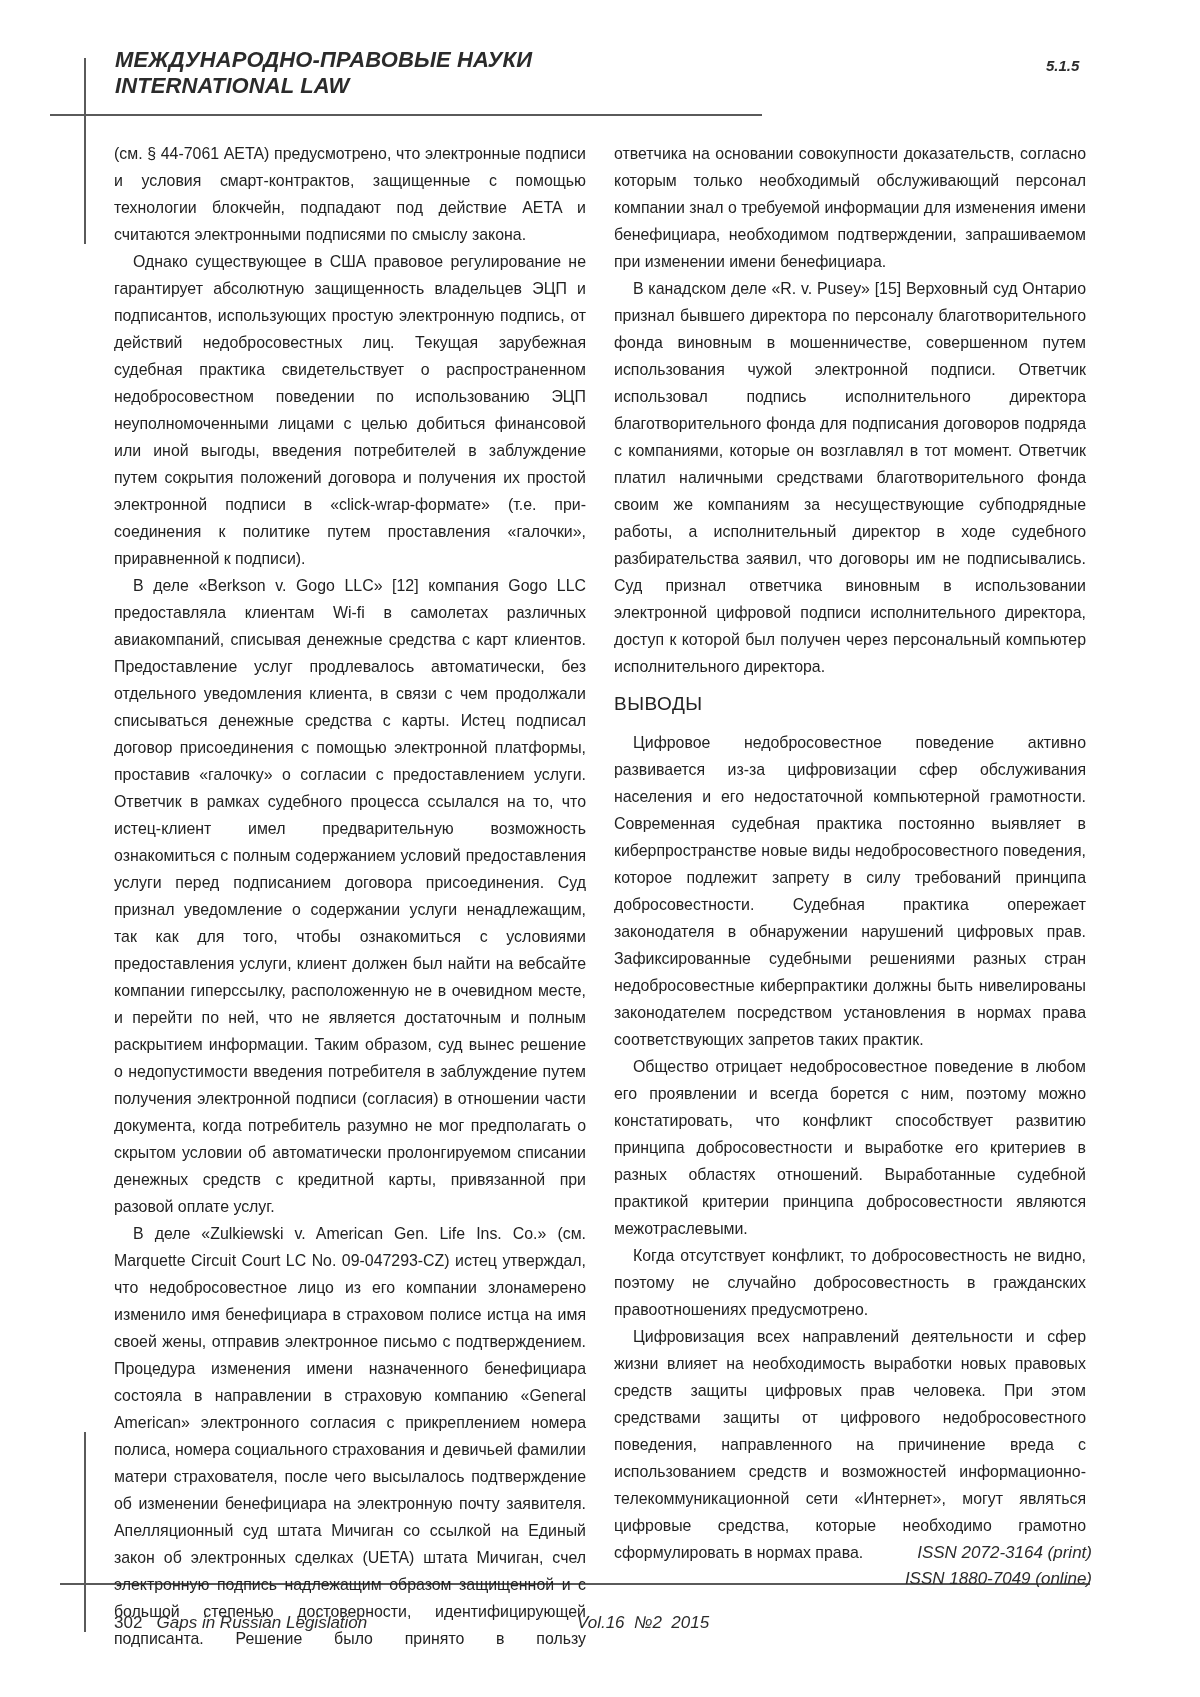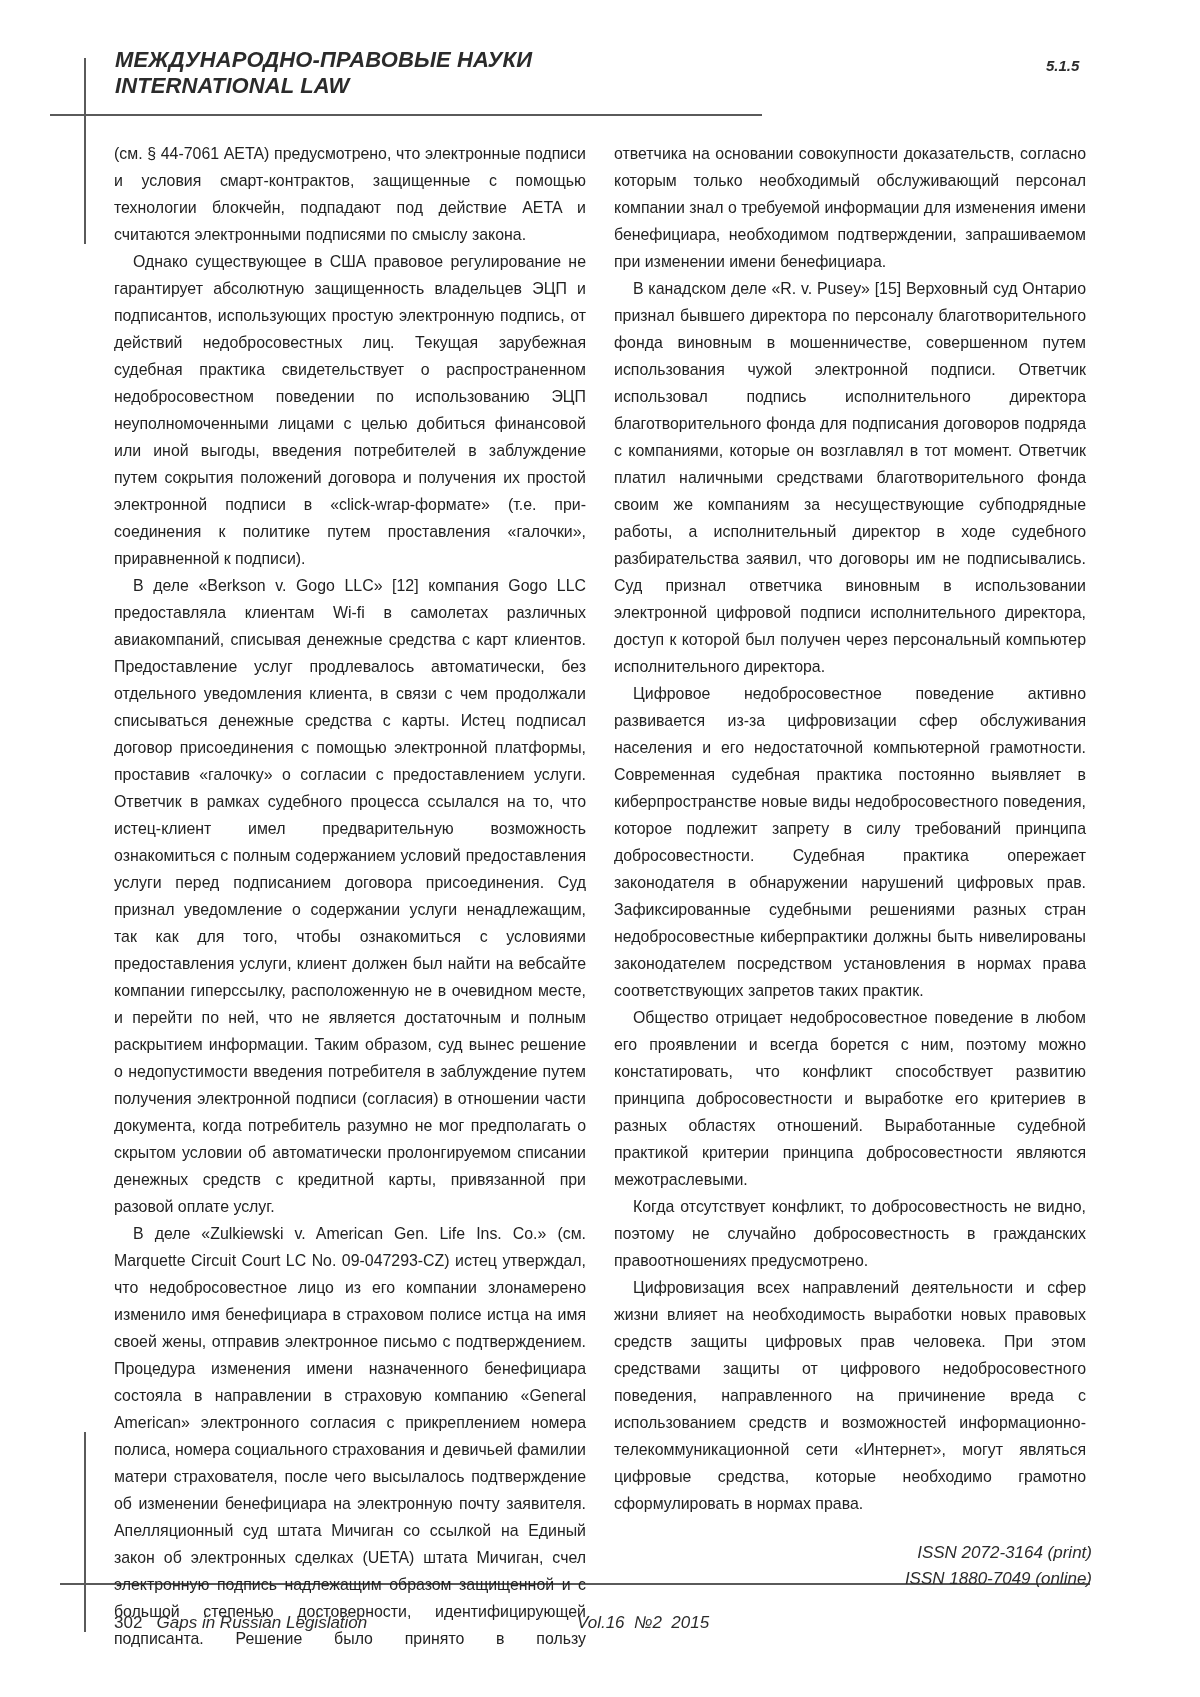--- a/index.html
+++ b/index.html
@@ -40,20 +40,21 @@
 <div class="col left">
   <p class="cont">(см. § 44-7061 AETA) предусмотрено, что электронные подписи и условия смарт-контрактов, защищенные с помощью технологии блокчейн, подпадают под дей­ствие AETA и считаются электронными подписями по смыслу закона.</p>
   <p>Однако существующее в США правовое регулирова­ние не гарантирует абсолютную защищенность вла­дельцев ЭЦП и подписантов, использующих простую электронную подпись, от действий недобросовестных лиц. Текущая зарубежная судебная практика свиде­тельствует о распространенном недобросовестном поведении по использованию ЭЦП неуполномочен­ными лицами с целью добиться финансовой или иной выгоды, введения потребителей в заблуждение путем сокрытия положений договора и получения их простой электронной подписи в «click-wrap-формате» (т.е. при­соединения к политике путем проставления «галоч­ки», приравненной к подписи).</p>
   <p>В деле «Berkson v. Gogo LLC» [12] компания Gogo LLC предоставляла клиентам Wi-fi в самолетах различных авиакомпаний, списывая денежные средства с карт клиентов. Предоставление услуг продлевалось авто­матически, без отдельного уведомления клиента, в связи с чем продолжали списываться денежные сред­ства с карты. Истец подписал договор присоединения с помощью электронной платформы, проставив «га­лочку» о согласии с предоставлением услуги. Ответ­чик в рамках судебного процесса ссылался на то, что истец-клиент имел предварительную возможность ознакомиться с полным содержанием условий предо­ставления услуги перед подписанием договора при­соединения. Суд признал уведомление о содержании услуги ненадлежащим, так как для того, чтобы озна­комиться с условиями предоставления услуги, клиент должен был найти на вебсайте компании гиперссылку, расположенную не в очевидном месте, и перейти по ней, что не является достаточным и полным раскрыти­ем информации. Таким образом, суд вынес решение о недопустимости введения потребителя в заблуждение путем получения электронной подписи (согласия) в от­ношении части документа, когда потребитель разумно не мог предполагать о скрытом условии об автомати­чески пролонгируемом списании денежных средств с кредитной карты, привязанной при разовой оплате услуг.</p>
   <p style="text-align-last: justify;">В деле «Zulkiewski v. American Gen. Life Ins. Co.» (см. Marquette Circuit Court LC No. 09-047293-CZ) истец утверждал, что недобросовестное лицо из его ком­пании злонамерено изменило имя бенефициара в страховом полисе истца на имя своей жены, отправив электронное письмо с подтверждением. Процедура изменения имени назначенного бенефициара состо­яла в направлении в страховую компанию «General American» электронного согласия с прикреплением номера полиса, номера социального страхования и девичьей фамилии матери страхователя, после чего высылалось подтверждение об изменении бенефици­ара на электронную почту заявителя. Апелляционный суд штата Мичиган со ссылкой на Единый закон об электронных сделках (UETA) штата Мичиган, счел элек­тронную подпись надлежащим образом защищенной и с большой степенью достоверности, идентифици­рующей подписанта. Решение было принято в пользу</p>
 </div>
 
 <div class="col right">
   <p class="cont">ответчика на основании совокупности доказательств, согласно которым только необходимый обслуживаю­щий персонал компании знал о требуемой информа­ции для изменения имени бенефициара, необходи­мом подтверждении, запрашиваемом при изменении имени бенефициара.</p>
   <p>В канадском деле «R. v. Pusey» [15] Верховный суд Онтарио признал бывшего директора по персоналу благотворительного фонда виновным в мошенниче­стве, совершенном путем использования чужой элек­тронной подписи. Ответчик использовал подпись ис­полнительного директора благотворительного фонда для подписания договоров подряда с компаниями, которые он возглавлял в тот момент. Ответчик платил наличными средствами благотворительного фонда своим же компаниям за несуществующие субпод­рядные работы, а исполнительный директор в ходе судебного разбирательства заявил, что договоры им не подписывались. Суд признал ответчика виновным в использовании электронной цифровой подписи ис­полнительного директора, доступ к которой был полу­чен через персональный компьютер исполнительного директора.</p>
+  <h2 class="section-heading">ВЫВОДЫ</h2>
   <p>Цифровое недобросовестное поведение активно развивается из-за цифровизации сфер обслуживания населения и его недостаточной компьютерной гра­мотности. Современная судебная практика постоянно выявляет в киберпространстве новые виды недобро­совестного поведения, которое подлежит запрету в силу требований принципа добросовестности. Судеб­ная практика опережает законодателя в обнаружении нарушений цифровых прав. Зафиксированные судеб­ными решениями разных стран недобросовестные киберпрактики должны быть нивелированы законода­телем посредством установления в нормах права соот­ветствующих запретов таких практик.</p>
   <p>Общество отрицает недобросовестное поведение в любом его проявлении и всегда борется с ним, поэто­му можно констатировать, что конфликт способствует развитию принципа добросовестности и выработке его критериев в разных областях отношений. Вырабо­танные судебной практикой критерии принципа до­бросовестности являются межотраслевыми.</p>
   <p>Когда отсутствует конфликт, то добросовестность не видно, поэтому не случайно добросовестность в граж­данских правоотношениях предусмотрено.</p>
   <p>Цифровизация всех направлений деятельности и сфер жизни влияет на необходимость выработки новых правовых средств защиты цифровых прав че­ловека. При этом средствами защиты от цифрового недобросовестного поведения, направленного на при­чинение вреда с использованием средств и возмож­ностей информационно-телекоммуникационной сети «Интернет», могут являться цифровые средства, кото­рые необходимо грамотно сформулировать в нормах права.</p>
 </div>
 
 <div class="footer ft-left">
   <span class="page-num">302</span>
   &nbsp;
   <span>Gaps in Russian Legislation</span>

